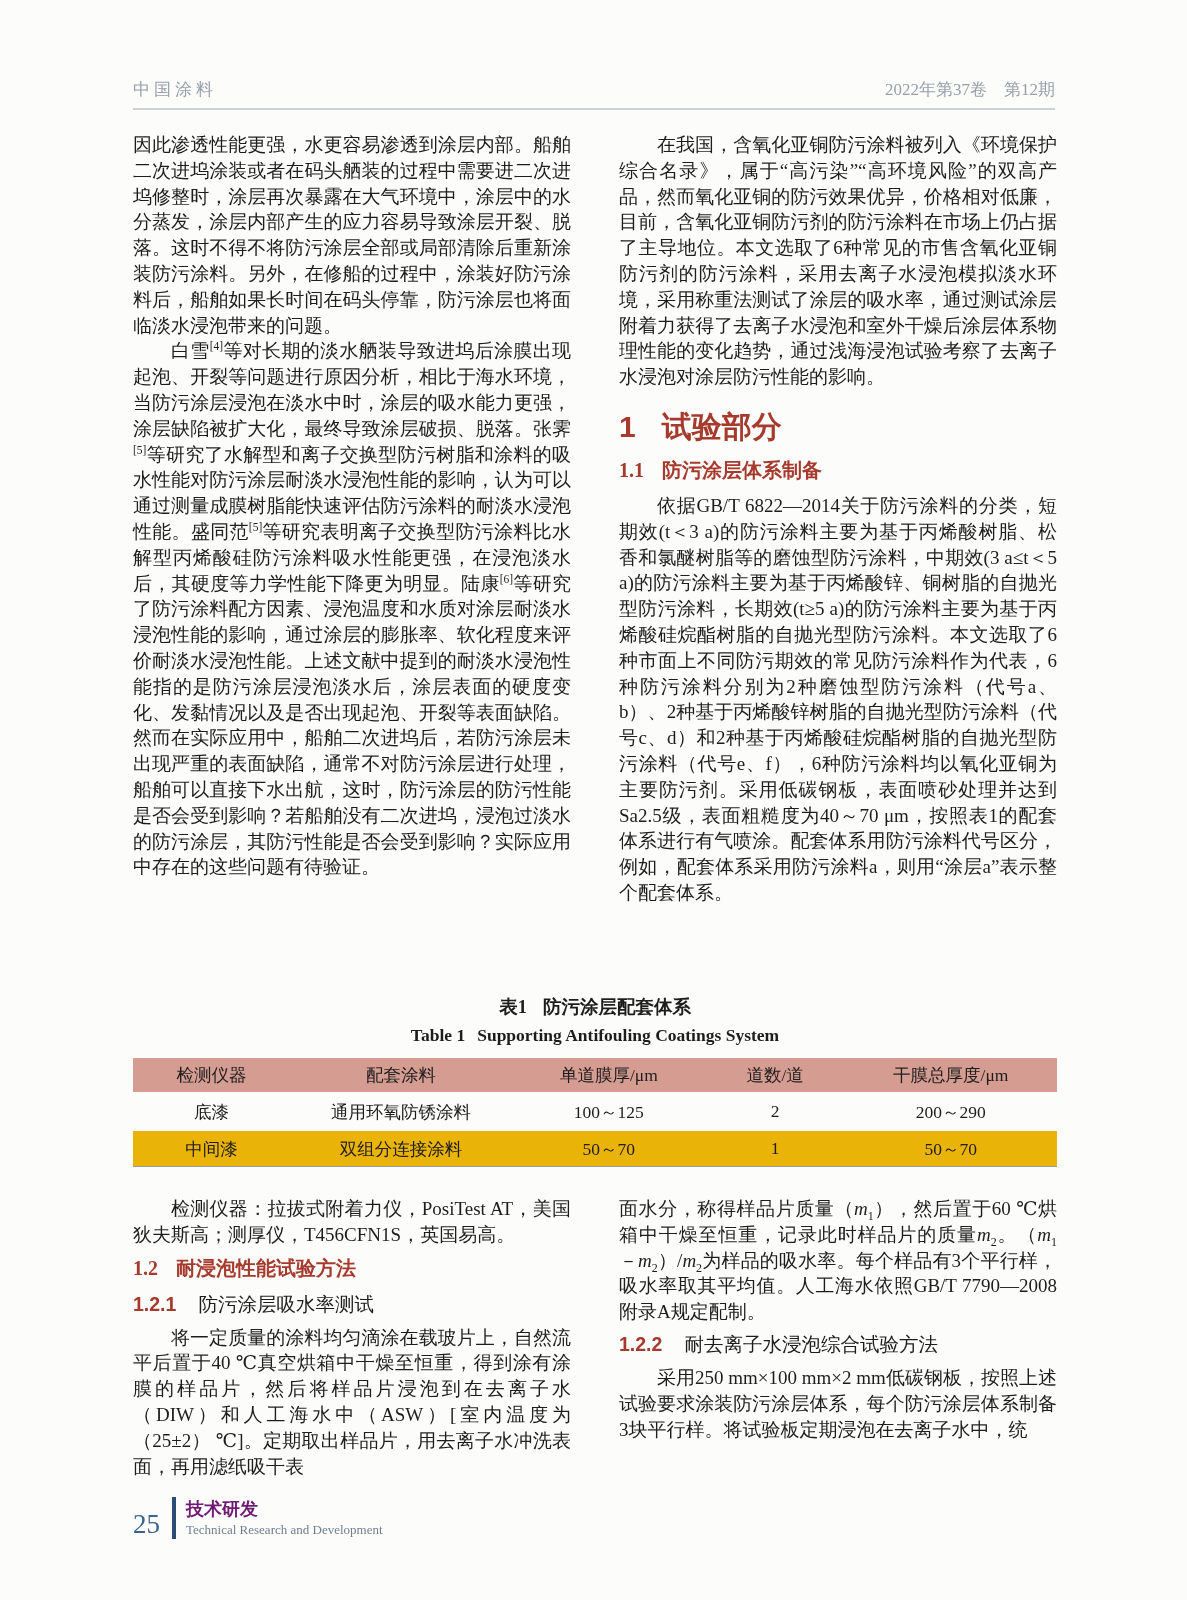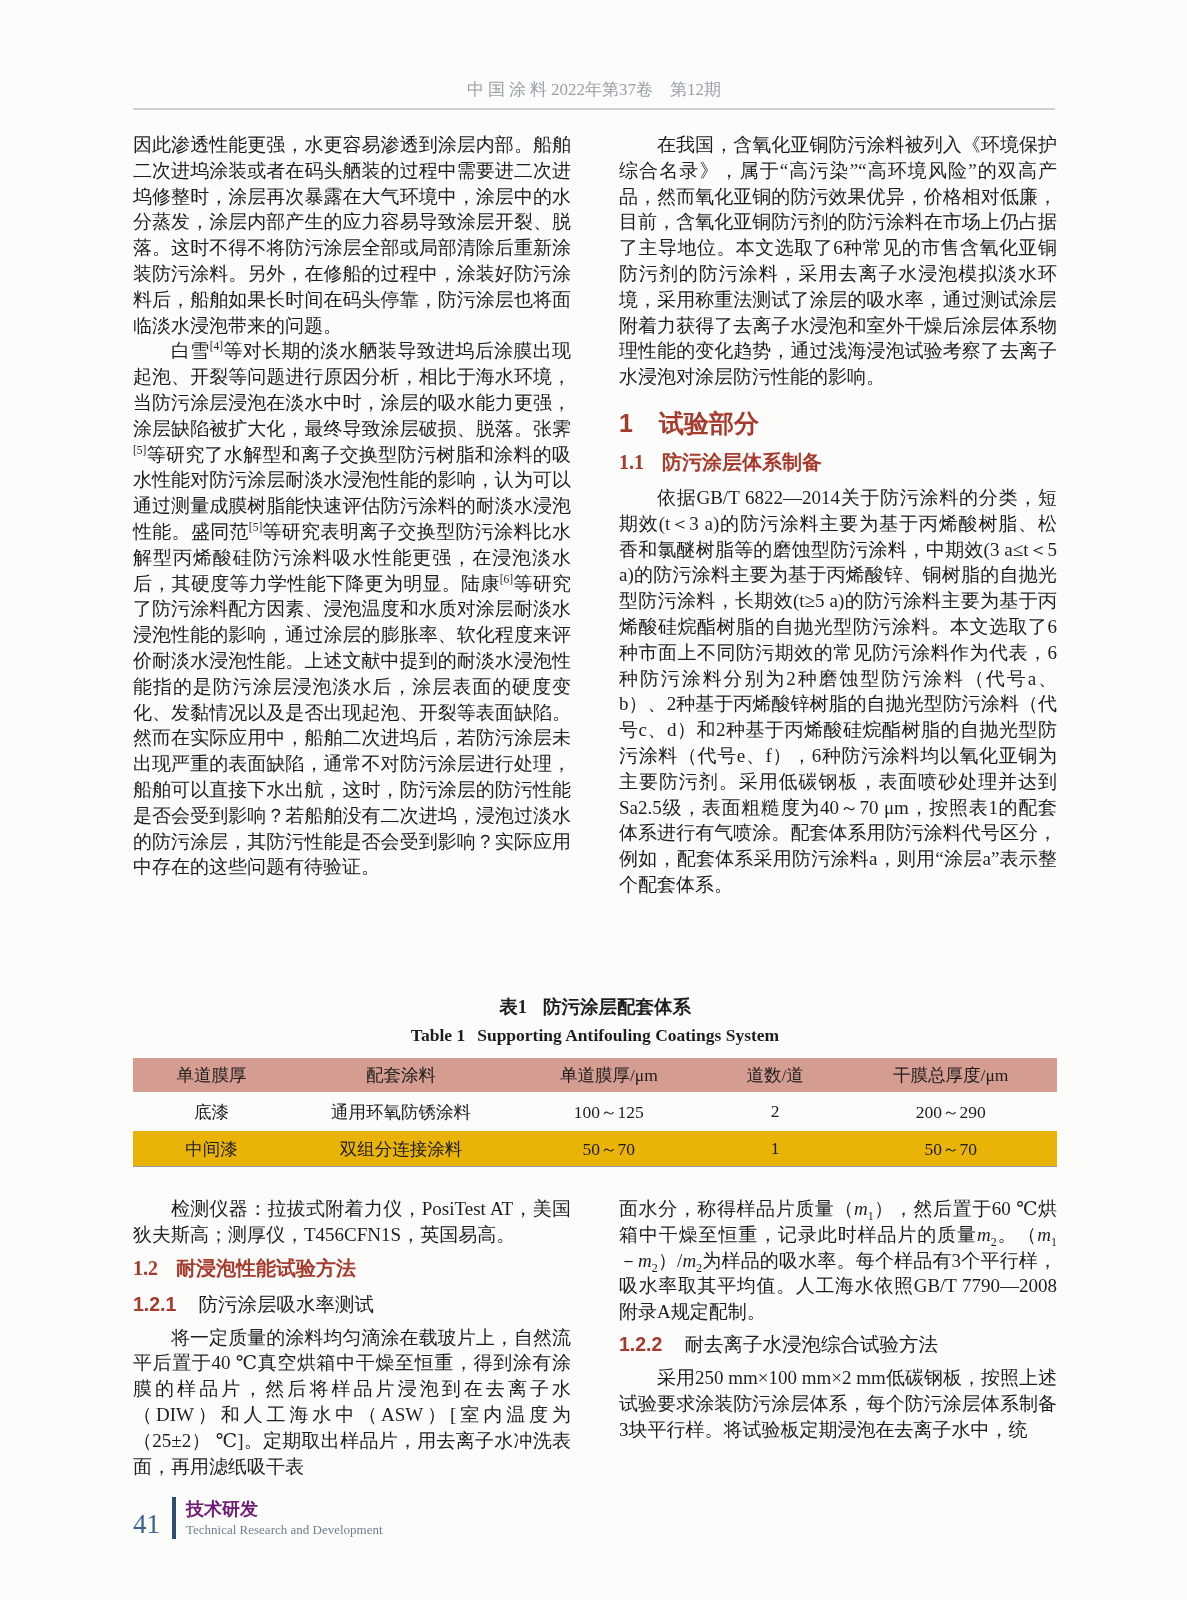--- a/index.html
+++ b/index.html
@@ -8,21 +8,21 @@
     width:1187px;height:1600px;
     margin:0 auto;
     background:#fcfcfb;
     font-family:"Liberation Serif","DejaVu Serif",serif;
     color:#1d1d1d;
     overflow:hidden;
   }
   
   .running-head{
     position:absolute;top:78px;left:133px;width:922px;
-    display:flex;justify-content:center;align-items:flex-end;
+    display:flex;justify-content:space-between;align-items:flex-end;
     padding-bottom:7px;
     border-bottom:2px solid #ccd2d8;
     color:#979fa8;
     font-size:17px;
   }
   .journal-name{letter-spacing:4px;}
   
   .cols{
     position:absolute;left:133px;width:924px;
     display:grid;grid-template-columns:1fr 1fr;column-gap:48px;
@@ -33,21 +33,21 @@
     margin:0;
     font-size:19px;line-height:25.8px;
     text-align:justify;
   }
   p.indent{text-indent:2em;}
   sup{font-size:11.5px;line-height:0;}
   sub{font-size:12px;line-height:0;}
   
   .h-sec{
     font-family:"Liberation Sans","DejaVu Sans",sans-serif;
-    color:#a63b2d;font-size:25px;font-weight:bold;
+    color:#a63b2d;font-size:30px;font-weight:bold;
     margin:17px 0 9px 0;
   }
   .h-sec .h-num{margin-right:26px;}
   .h-sub{
     font-family:Liberation Serif, serif;
     color:#a63b2d;font-size:20px;font-weight:bold;
     margin:7px 0 9px 0;
   }
   .h-sub .h-num{margin-right:18px;}
   .h-subsub{
@@ -136,21 +136,21 @@
     <table class="coating">
       <colgroup>
         <col style="width:17%">
           <col style="width:24%">
           <col style="width:21%">
           <col style="width:15%">
           <col style="width:23%">
       </colgroup>
       <thead>
         <tr>
-          <th>单道膜厚</th>
+          <th>检测仪器</th>
           <th>配套涂料</th>
           <th>单道膜厚/μm</th>
           <th>道数/道</th>
           <th>干膜总厚度/μm</th>
         </tr>
       </thead>
       <tbody>
         <tr>
           <td>底漆</td>
           <td>通用环氧防锈涂料</td>
@@ -183,21 +183,21 @@
     <div class="col">
       <p><span>面水分，称得样品片质量（</span><span style="font-style: italic;">m</span><sub>1</sub><span>），然后置于60 ℃烘箱中干燥至恒重，记录此时样品片的质量</span><span style="font-style: italic;">m</span><sub>2</sub><span>。（</span><span style="font-style: italic;">m</span><sub>1</sub><span>－</span><span style="font-style: italic;">m</span><sub>2</sub><span>）/</span><span style="font-style: italic;">m</span><sub>2</sub><span>为样品的吸水率。每个样品有3个平行样，吸水率取其平均值。人工海水依照GB/T 7790—2008附录A规定配制。</span></p>
       <div class="h-subsub">
         <span class="h-num">1.2.2</span><span>耐去离子水浸泡综合试验方法</span>
       </div>
       <p class="indent">采用250 mm×100 mm×2 mm低碳钢板，按照上述试验要求涂装防污涂层体系，每个防污涂层体系制备3块平行样。将试验板定期浸泡在去离子水中，统</p>
     </div>
   </div>
 
   <div class="footer">
-    <span class="footer-pagenum">41</span>
+    <span class="footer-pagenum">25</span>
     <div class="footer-bar"></div>
     <div class="footer-labels">
       <div class="footer-cn">技术研发</div>
       <div class="footer-en">Technical Research and Development</div>
     </div>
   </div>
 
 </div>
 
 </body></html>

